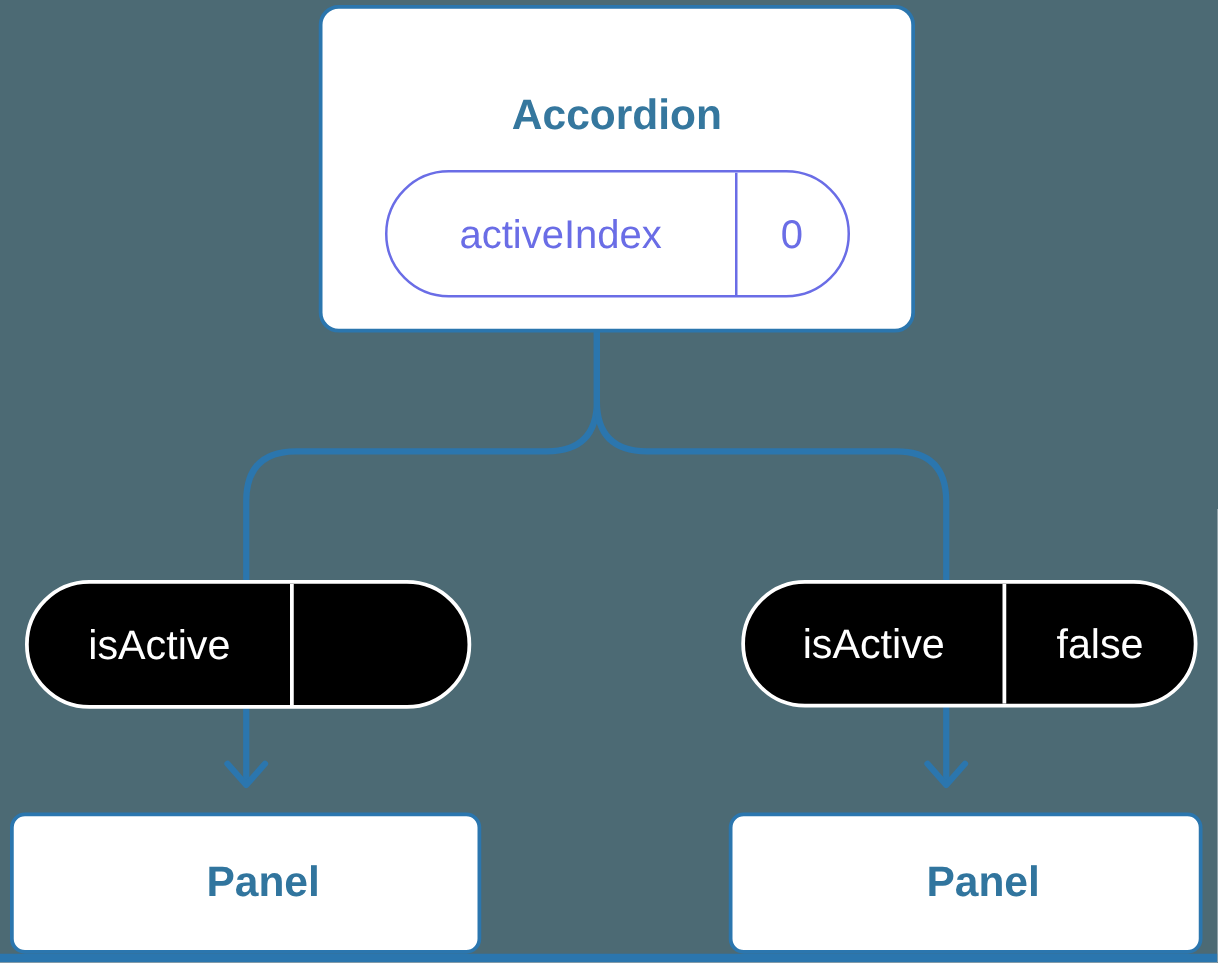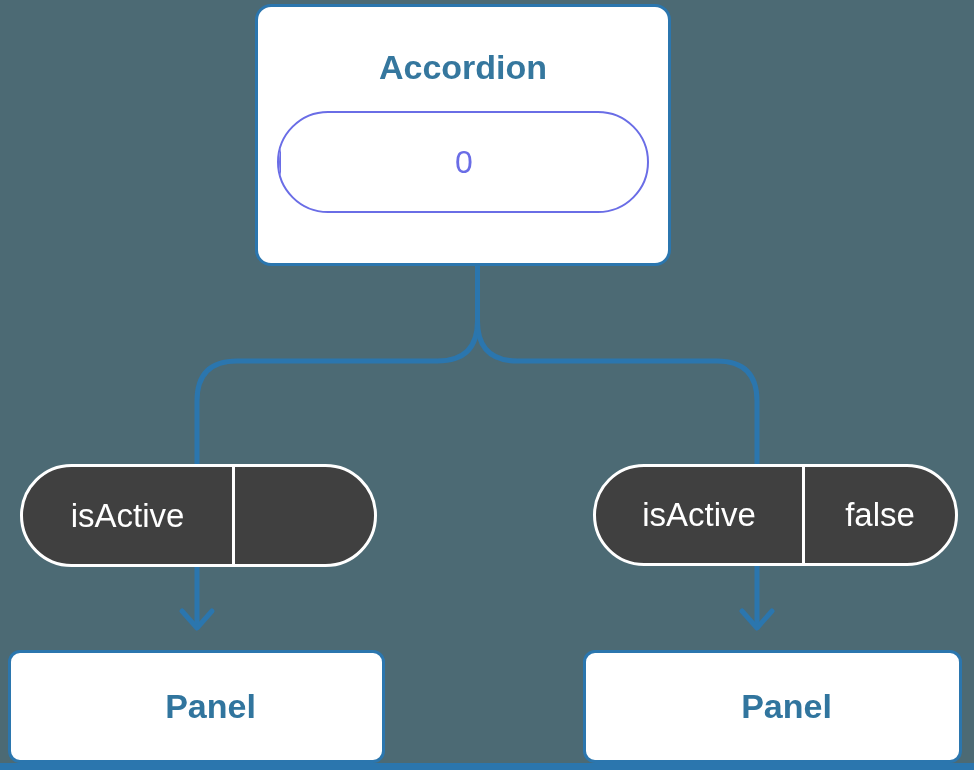--- a/index.html
+++ b/index.html
@@ -30,26 +30,27 @@
   .node-box {
     position: absolute;
     background: #FFFFFF;
     border: 3px solid #2B76AE;
     box-sizing: border-box;
     z-index: 2;
   }
 
   .accordion-box {
     left: 255px; top: 4px;
-    width: 416px; height: 262px;
+    width: 477px; height: 262px;
     border-radius: 16px;
     display: flex;
     flex-direction: column;
     align-items: center;
     padding-top: 40px;
+    justify-content: center;
   }
 
   .node-title {
     font-size: 34px;
     font-weight: 700;
     color: #35779E;
     line-height: 40px;
   }
 
   .prop-pill {
@@ -65,21 +66,21 @@
     border: 2px solid #6A6DE6;
     border-radius: 51px;
     background: #FFFFFF;
     color: #6A6DE6;
     font-size: 32px;
   }
   .prop-pill.outline .pill-divider { background: #6A6DE6; width: 2px; }
 
   .prop-pill.filled {
     position: absolute;
-    background: #404040;
+    background: #000000;
     border: 3px solid #FFFFFF;
     border-radius: 54px;
     color: #FFFFFF;
     font-size: 33px;
     z-index: 2;
   }
   .prop-pill.filled .pill-divider { background: #FFFFFF; width: 3px; }
 
   .pill-name, .pill-value {
     display: flex;
@@ -133,20 +134,21 @@
   <svg class="connectors" viewBox="0 0 974 770" xmlns="http://www.w3.org/2000/svg">
     <path d="M 477.5 266 L 477.5 321 Q 477.5 361 437.5 361 L 237 361 Q 197 361 197 401 L 197 627"></path>
     <path d="M 182 611 L 197 628 L 212 611"></path>
     <path d="M 477.5 266 L 477.5 321 Q 477.5 361 517.5 361 L 717 361 Q 757 361 757 401 L 757 627"></path>
     <path d="M 742 611 L 757 628 L 772 611"></path>
   </svg>
 
   <div class="node-box accordion-box">
     <div class="node-title">Accordion</div>
     <div class="prop-pill outline">
+      <div class="pill-name">activeIndex</div>
       <div class="pill-divider"></div>
       <div class="pill-value">0</div>
     </div>
   </div>
 
   <div class="prop-pill filled pill-left">
     <div class="pill-name">isActive</div>
     <div class="pill-divider"></div>
   </div>
 

